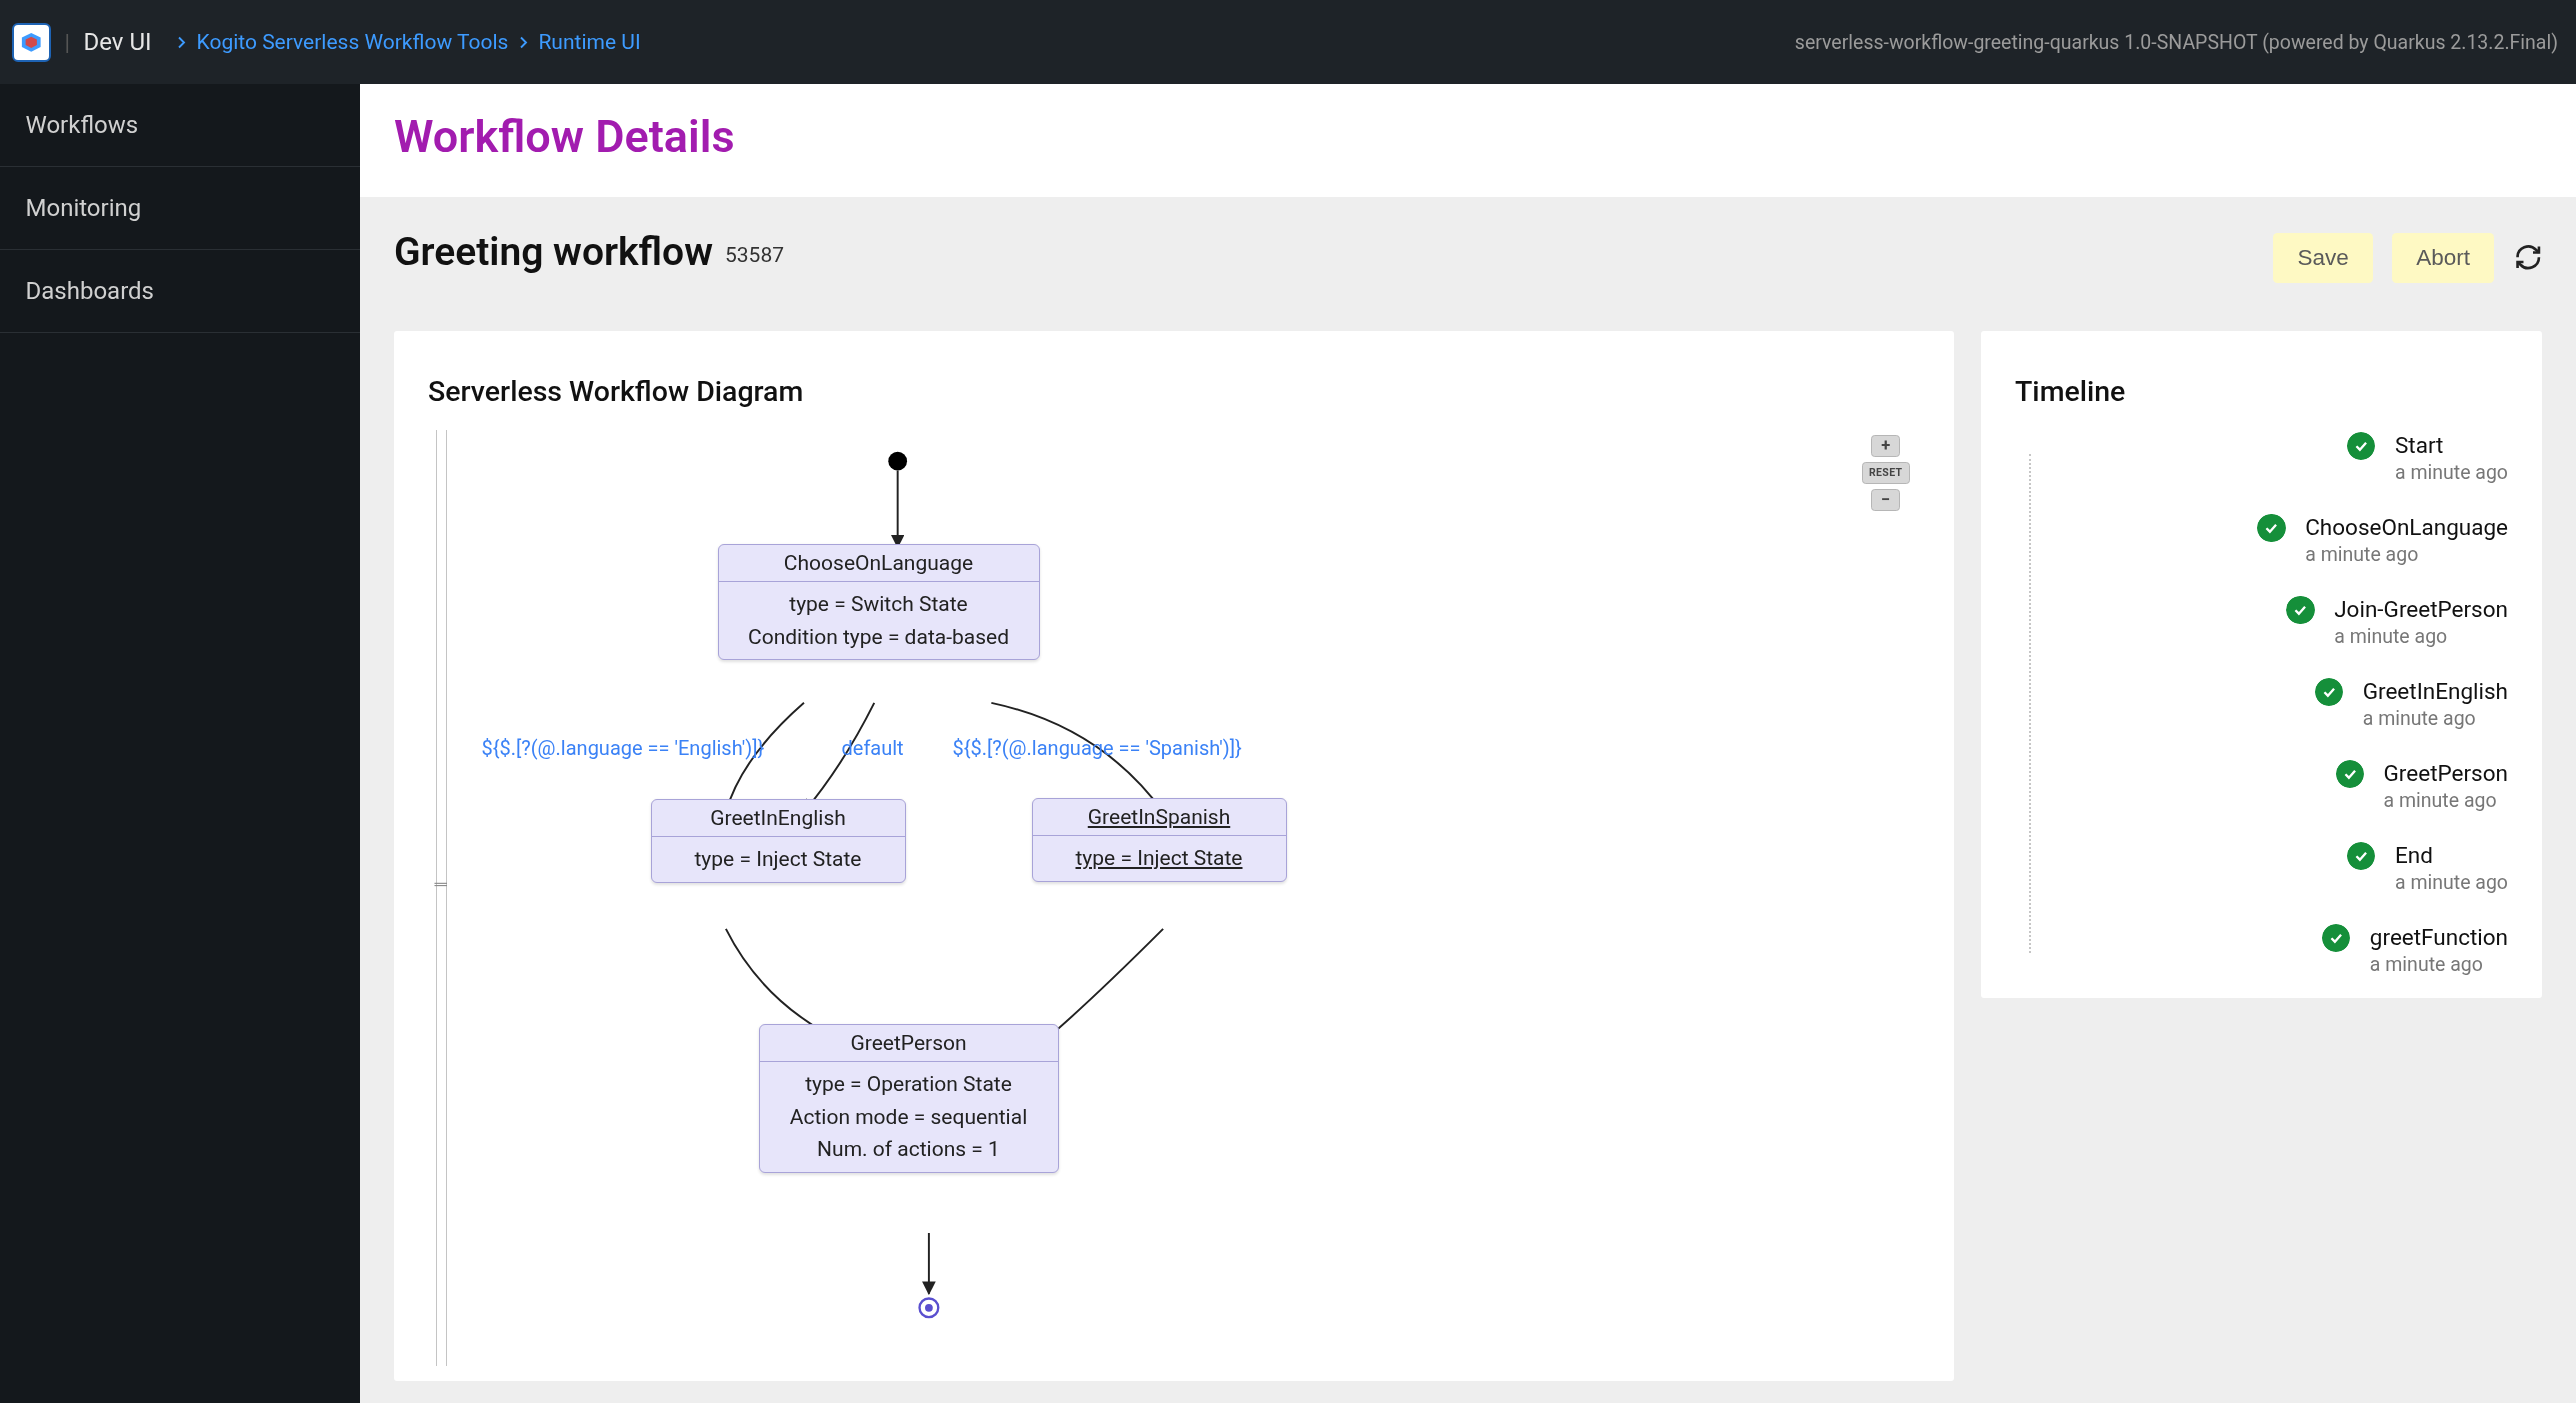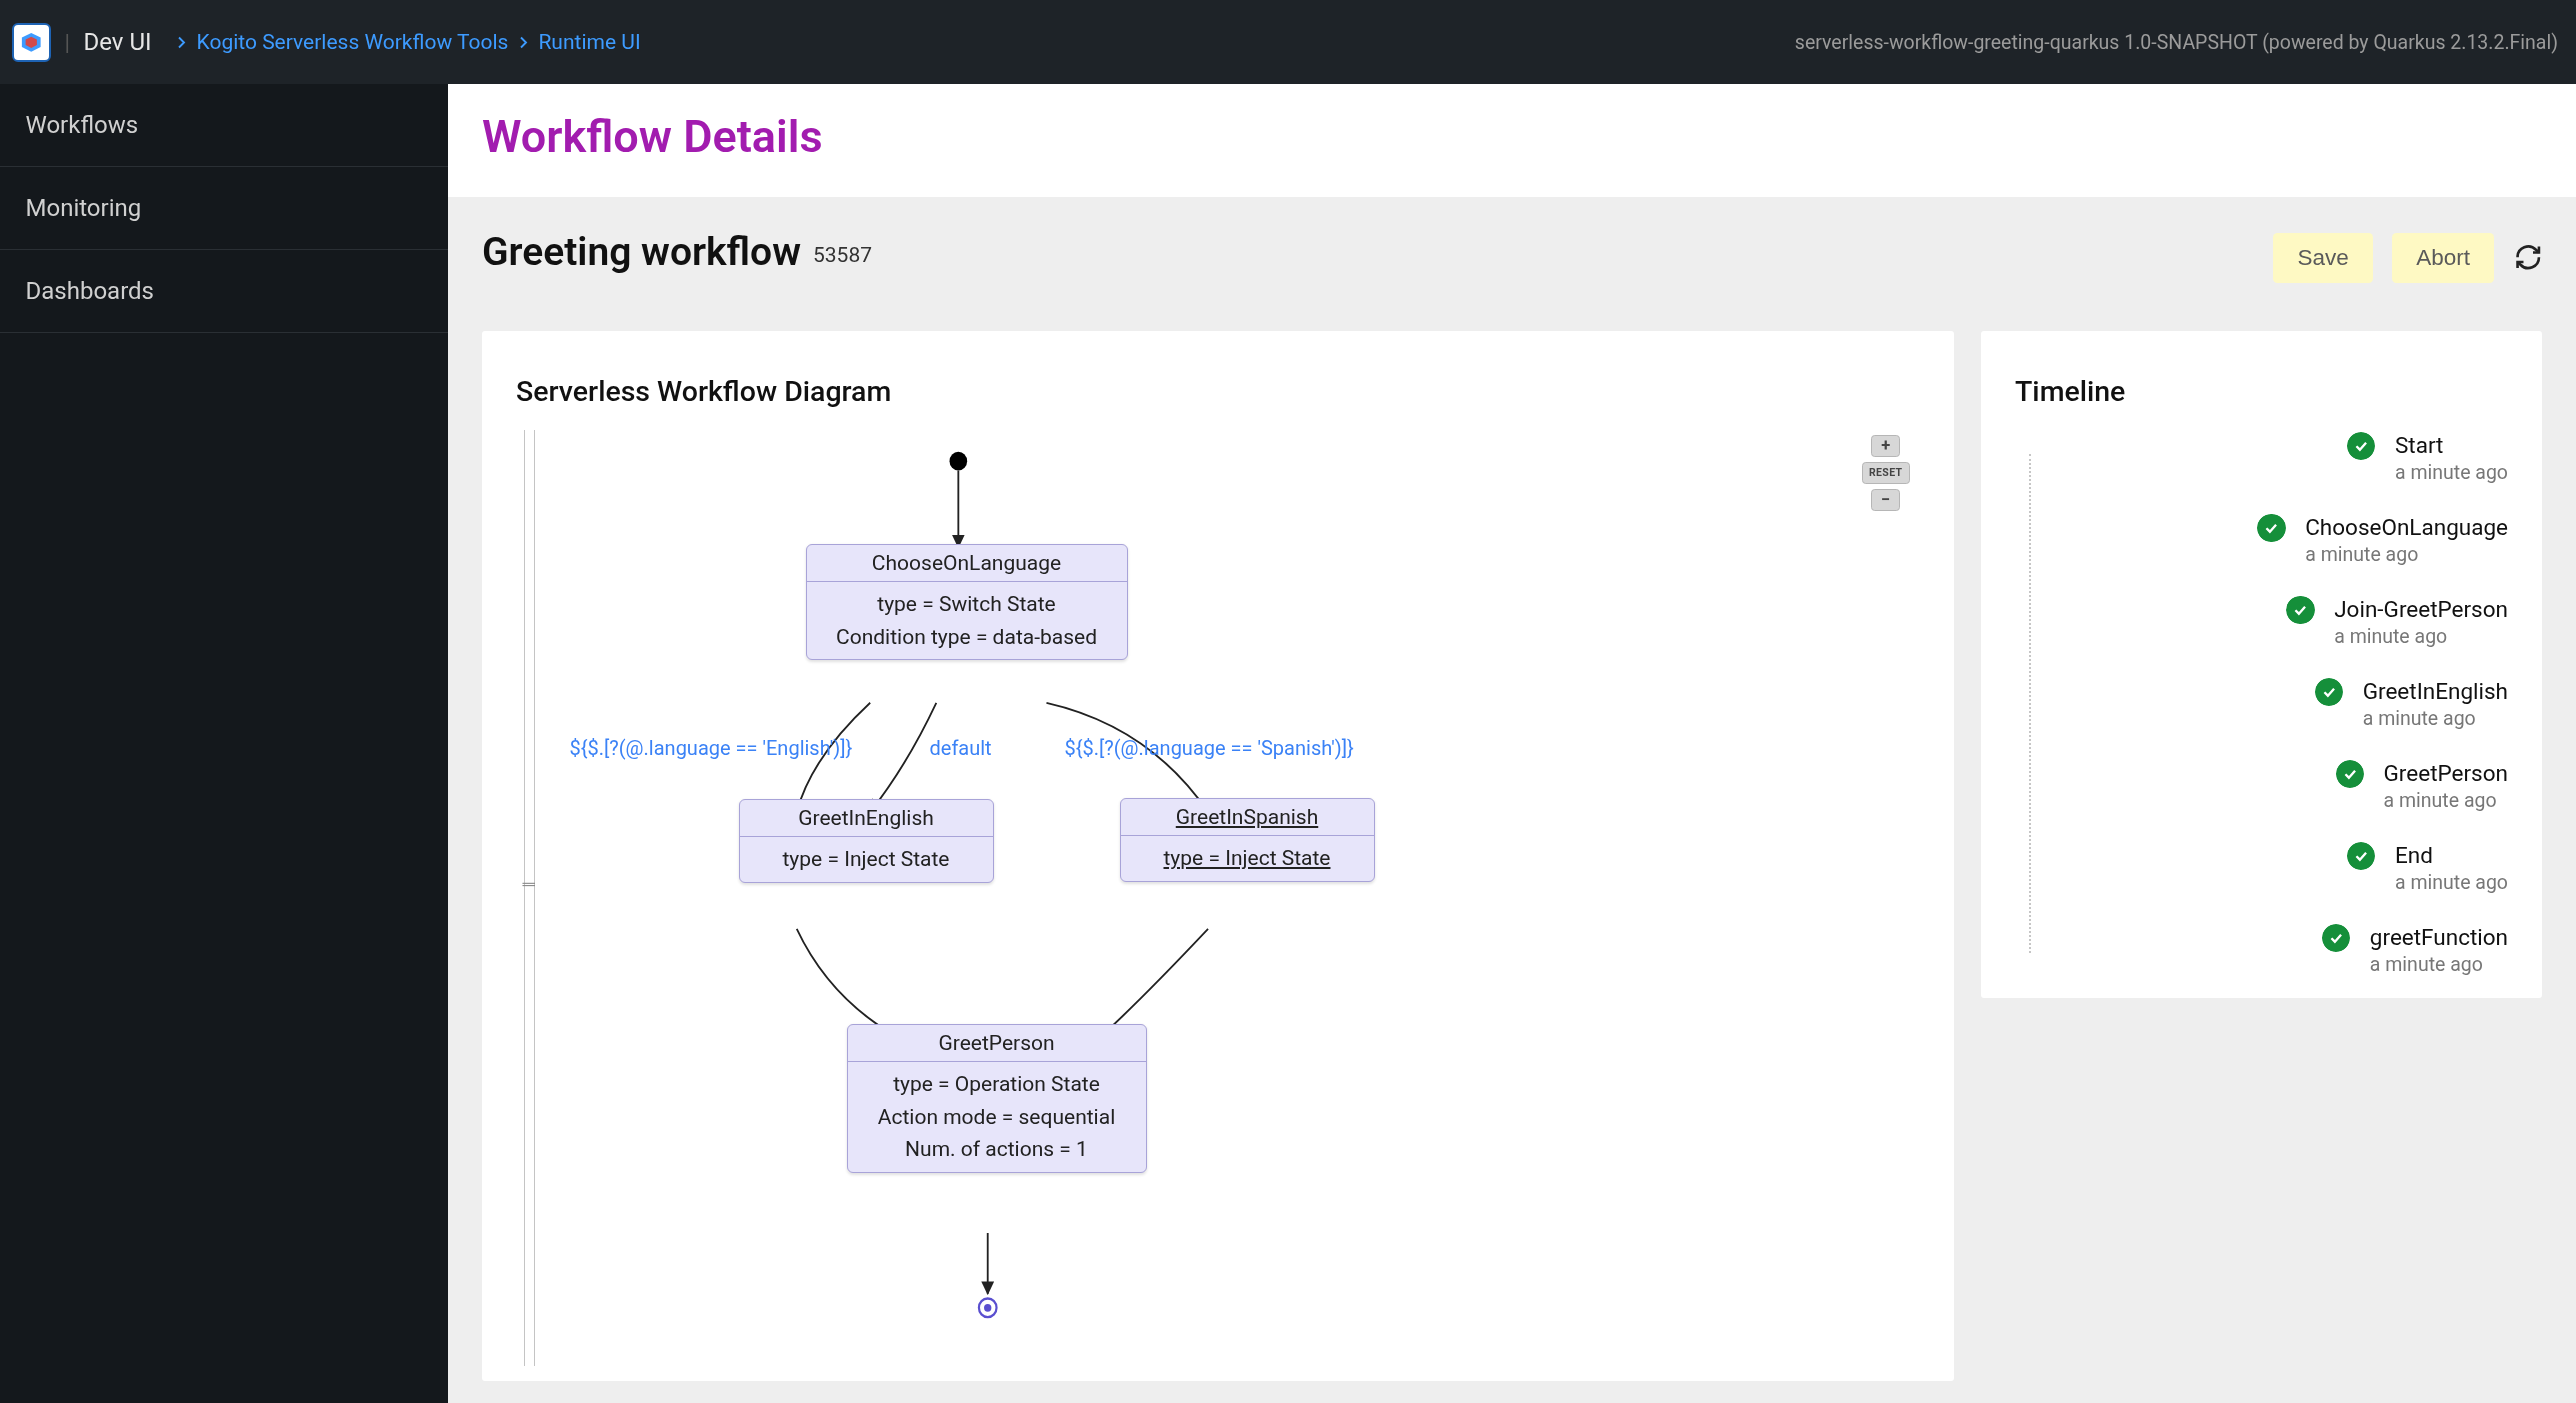--- a/index.html
+++ b/index.html
@@ -28,21 +28,21 @@
   .logo-box svg { width: 22.5px; height: 22.5px; }
   .topbar-divider { color: #555; margin-right: 13.5px; font-size: 22.5px; }
   .devui-label { color: #e6e6e6; font-size: 24px; margin-right: 22.5px; }
   .breadcrumb { display: flex; align-items: center; gap: 7.5px; color: #3d9bff; font-size: 21px; }
   .breadcrumb .chev { color: #3d9bff; display: inline-flex; }
   .topbar-right { margin-left: auto; color: #9b9b9b; font-size: 19.5px; }
 
   
   .body { flex: 1; display: flex; overflow: hidden; }
   .sidebar {
-    width: 448px;
+    width: 360px;
     background: #14181c;
     color: #d0d0d0;
     font-size: 24px;
     flex-shrink: 0;
   }
   .sidebar-item {
     padding: 27px 25.5px;
     border-bottom: 0.7px solid #2a2f34;
     cursor: pointer;
   }
@@ -333,21 +333,21 @@
               <div class="nh">GreetPerson</div>
               <div class="nb">
                 <div>type = Operation State</div>
                 <div>Action mode = sequential</div>
                 <div>Num. of actions = 1</div>
               </div>
             </div>
 
             <div class="edge-label" style="left:45px;  top:306px;">${$.[?(@.language == 'English')]}</div>
             <div class="edge-label" style="left:405px; top:306px;">default</div>
-            <div class="edge-label" style="left:540px; top:306px;">${$.[?(@.language == 'Spanish')]}</div>
+            <div class="edge-label" style="left:516px; top:306px;">${$.[?(@.language == 'Spanish')]}</div>
           </div>
         </div>
       </section>
 
       <aside class="panel timeline-panel">
         <h3>Timeline</h3>
         <div class="tl-list">
           <div class="tl-line"></div>
 
           <div class="tl-item">

